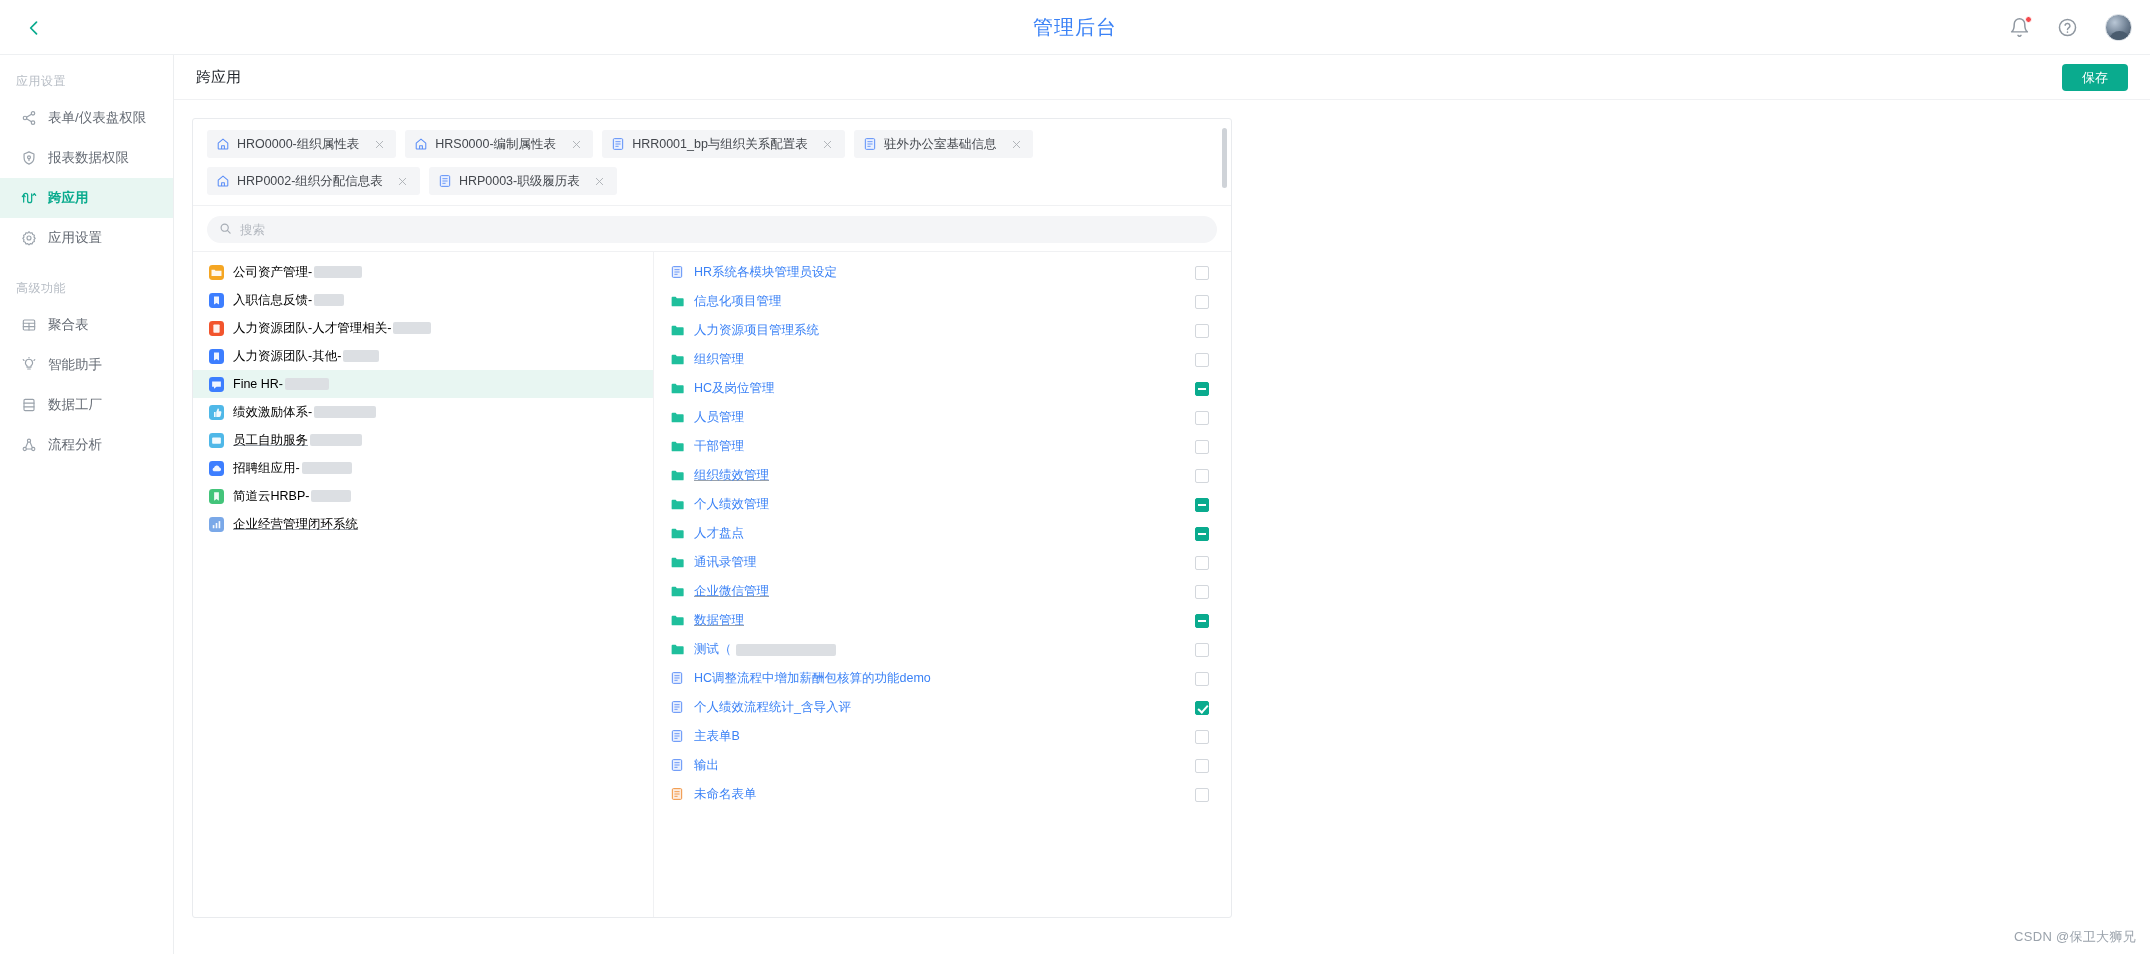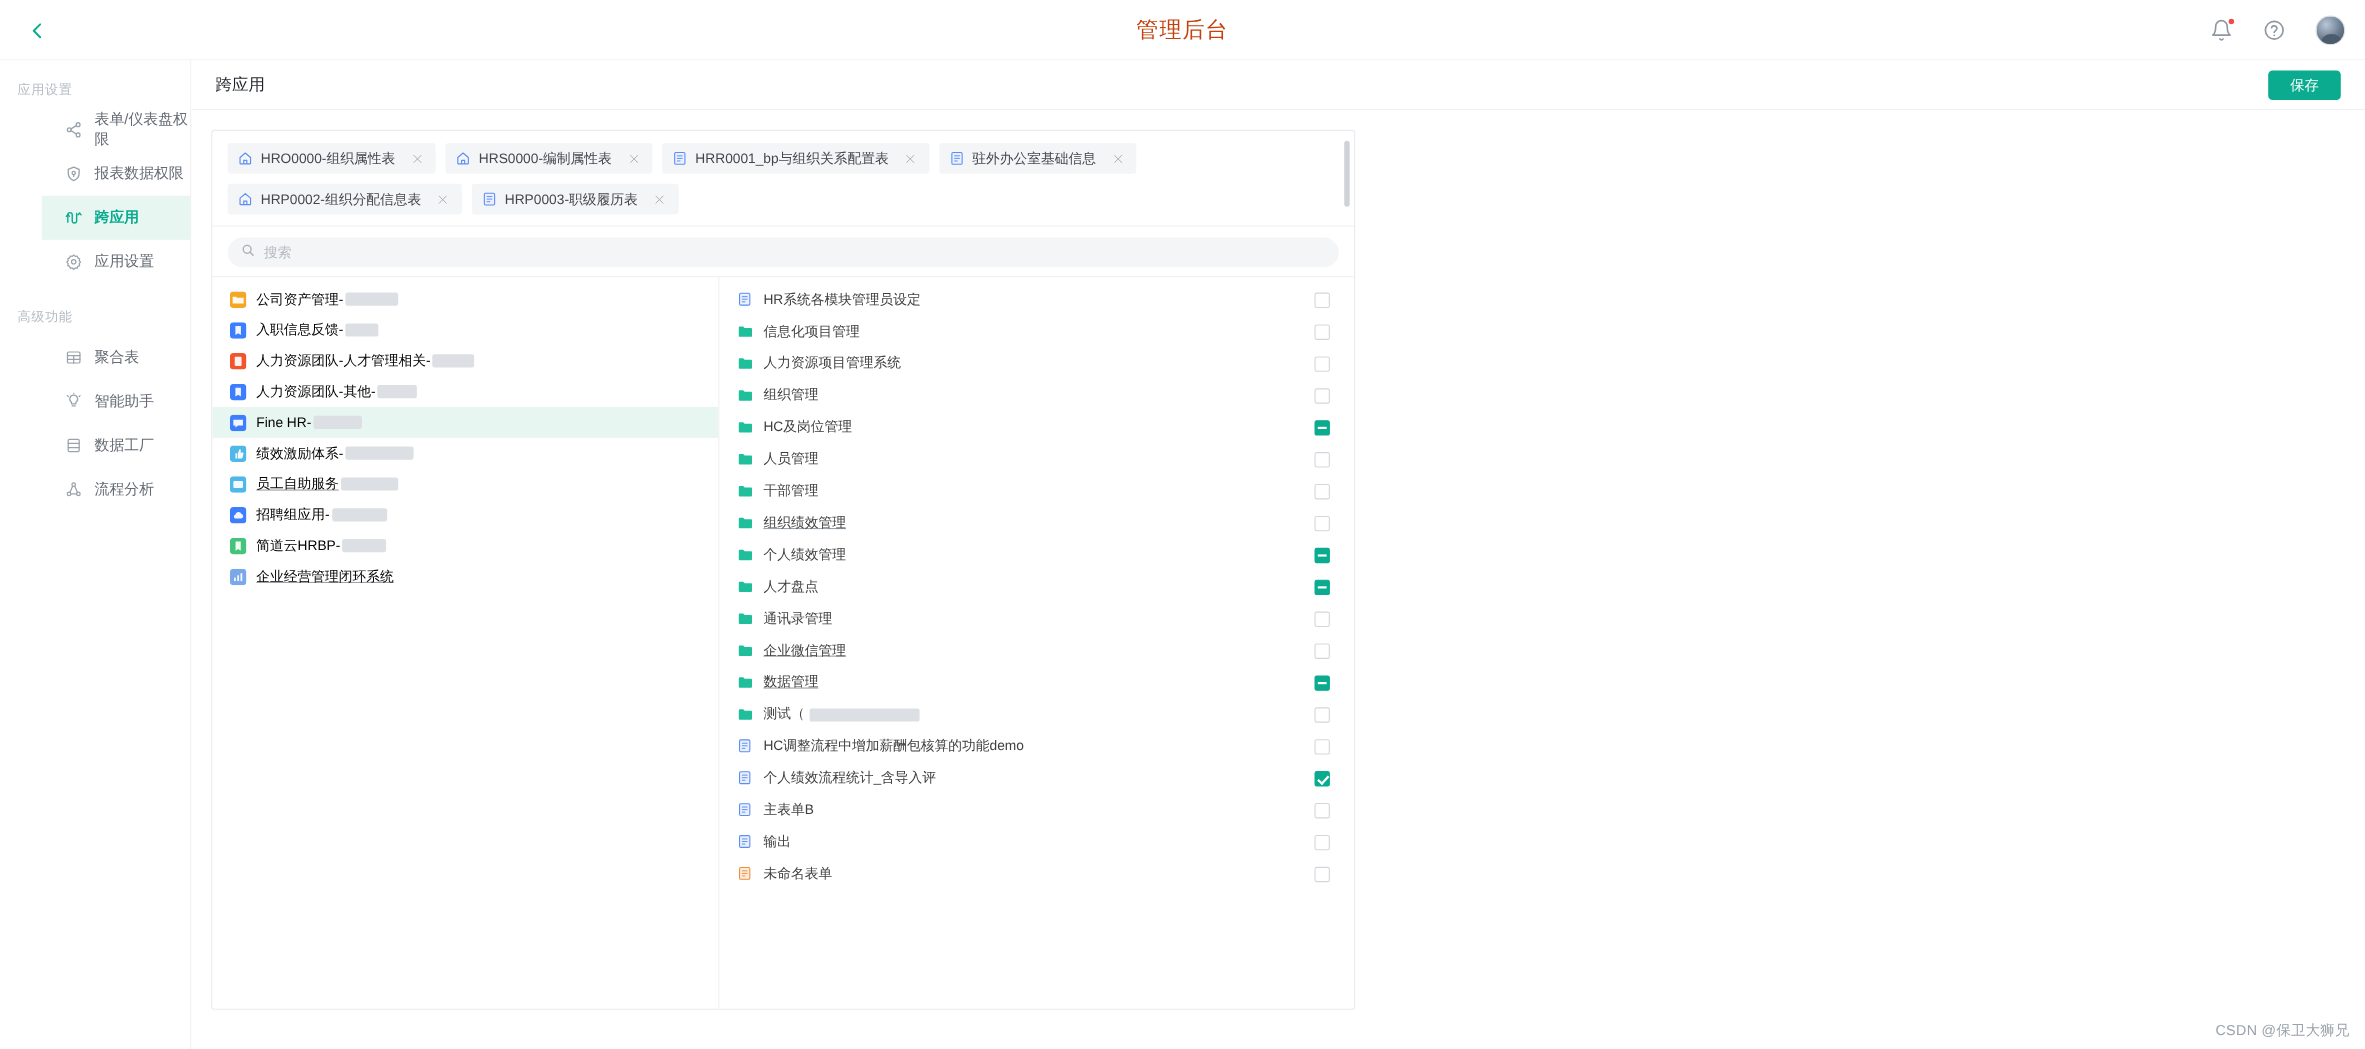--- a/index.html
+++ b/index.html
@@ -19,21 +19,21 @@
     display:flex; align-items:center;
   }
   .back-btn {
     position:absolute; left:12px; top:0; height:55px; width:44px;
     display:flex; align-items:center; justify-content:center; cursor:pointer;
   }
   .back-btn svg { display:block; }
   .top-title {
     position:absolute; left:0; right:0; top:0; height:55px;
     display:flex; align-items:center; justify-content:center;
-    font-size:20px; color:#c2410c; letter-spacing:1px;
+    font-size:20px; color:#3b82f6; letter-spacing:1px;
   }
   .top-right {
     position:absolute; right:18px; top:0; height:55px;
     display:flex; align-items:center; gap:26px;
   }
   .ic-btn { position:relative; width:22px; height:22px; cursor:pointer; display:block; }
   .bell-dot {
     position:absolute; right:-1px; top:-1px; width:7px; height:7px; border-radius:50%;
     background:#f5484c; border:1.5px solid #fff;
   }
@@ -50,21 +50,21 @@
   
   .sidebar {
     position:absolute; left:0; top:55px; width:174px; height:899px;
     background:#ffffff; border-right:1px solid #eceef0; padding-top:10px;
   }
   .side-group-title {
     font-size:12px; color:#b6bcc4; padding:8px 0 8px 16px; letter-spacing:.5px;
   }
   .side-item {
     display:flex; align-items:center; gap:11px; height:40px;
-    padding-left:20px; font-size:13.5px; color:#646a73; cursor:pointer;margin-left:38px;
+    padding-left:20px; font-size:13.5px; color:#646a73; cursor:pointer;
   }
   .side-item.active { background:#e8f6f2; color:#0aab8e; font-weight:600; }
   .side-item.active .si-ico svg { stroke:#0aab8e; }
   .si-ico { width:17px; height:17px; display:flex; align-items:center; justify-content:center; flex:0 0 17px; }
   .si-ico svg { stroke:#9aa2ab; }
   .side-gap { height:14px; }
 
   
   .content { position:absolute; left:174px; top:55px; width:1976px; height:899px; background:#fff; }
   .c-header {
@@ -136,21 +136,21 @@
   .app-ico svg { display:block; }
   .app-name { display:flex; align-items:center; white-space:nowrap; }
   .redact {
     display:inline-block; height:12px; background:#dcdfe3; border-radius:2px;
     margin-left:2px; vertical-align:middle;
   }
   .u-line { text-decoration:underline; text-decoration-color:#9aa2ab;text-align:center; }
 
   .tree-row {
     display:flex; align-items:center; height:29px; padding:0 22px 0 16px;
-    font-size:12.5px; color:#404040; cursor:pointer;
+    font-size:12.5px; color:#3b82f6; cursor:pointer;
   }
   .tree-ico { width:15px; height:15px; flex:0 0 15px; margin-right:9px; display:block; }
   .tree-label { flex:1; white-space:nowrap; display:flex; align-items:center; }
   .cbx {
     width:14px; height:14px; border:1px solid #d3d7dc; border-radius:2px;
     background:#fff; flex:0 0 14px; position:relative;
   }
   .cbx.checked { background:#0aab8e; border-color:#0aab8e; }
   .cbx.checked::after {
     content:""; position:absolute; left:4px; top:1px; width:4px; height:8px;

